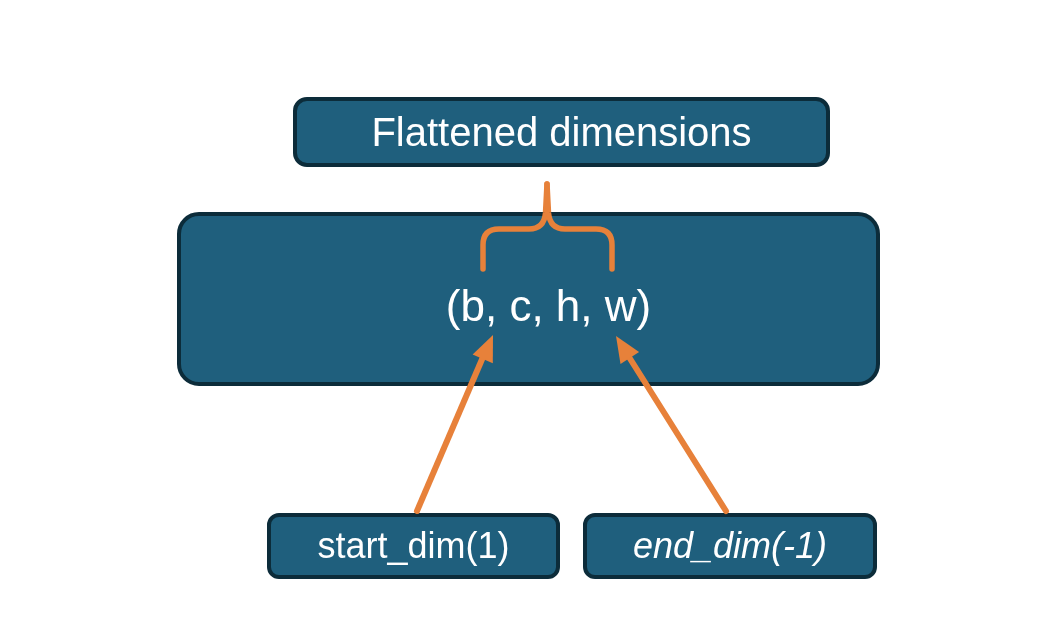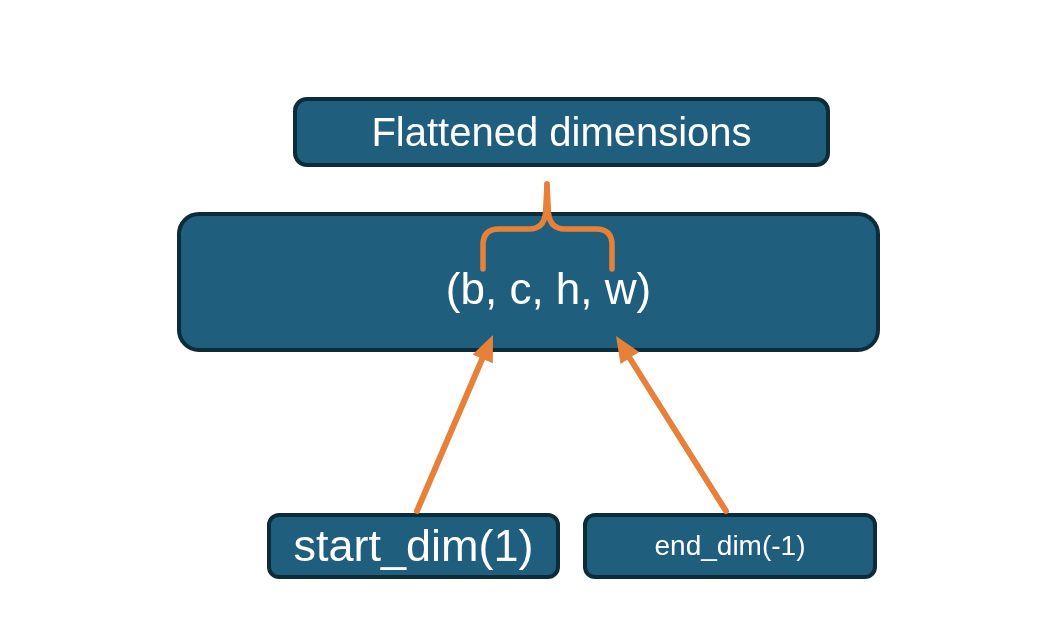--- a/index.html
+++ b/index.html
@@ -33,37 +33,38 @@
   }
   .node--title {
     left: 293px; top: 97px;
     width: 537px; height: 70px;
     border-radius: 14px;
     font-size: 40px;
     justify-content: center;
   }
   .node--tensor {
     left: 177px; top: 212px;
-    width: 703px; height: 140px;
+    width: 703px; height: 174px;
     border-radius: 22px;
     font-size: 44px;
     padding-top: 14px;
     padding-left: 40px;
   }
   .node--startdim {
     left: 267px; top: 513px;
     width: 293px; height: 66px;
     border-radius: 12px;
-    font-size: 45px;
+    font-size: 36px;
   }
   .node--enddim {
     left: 583px; top: 513px;
     width: 294px; height: 66px;
     border-radius: 12px;
-    font-size: 28px;
+    font-size: 36px;
+    font-style: italic;
   }
   .overlay {
     position: absolute;
     left: 0; top: 0;
     width: 1038px; height: 632px;
     pointer-events: none;
   }
   .accent-stroke {
     stroke: var(--accent);
     fill: none;

